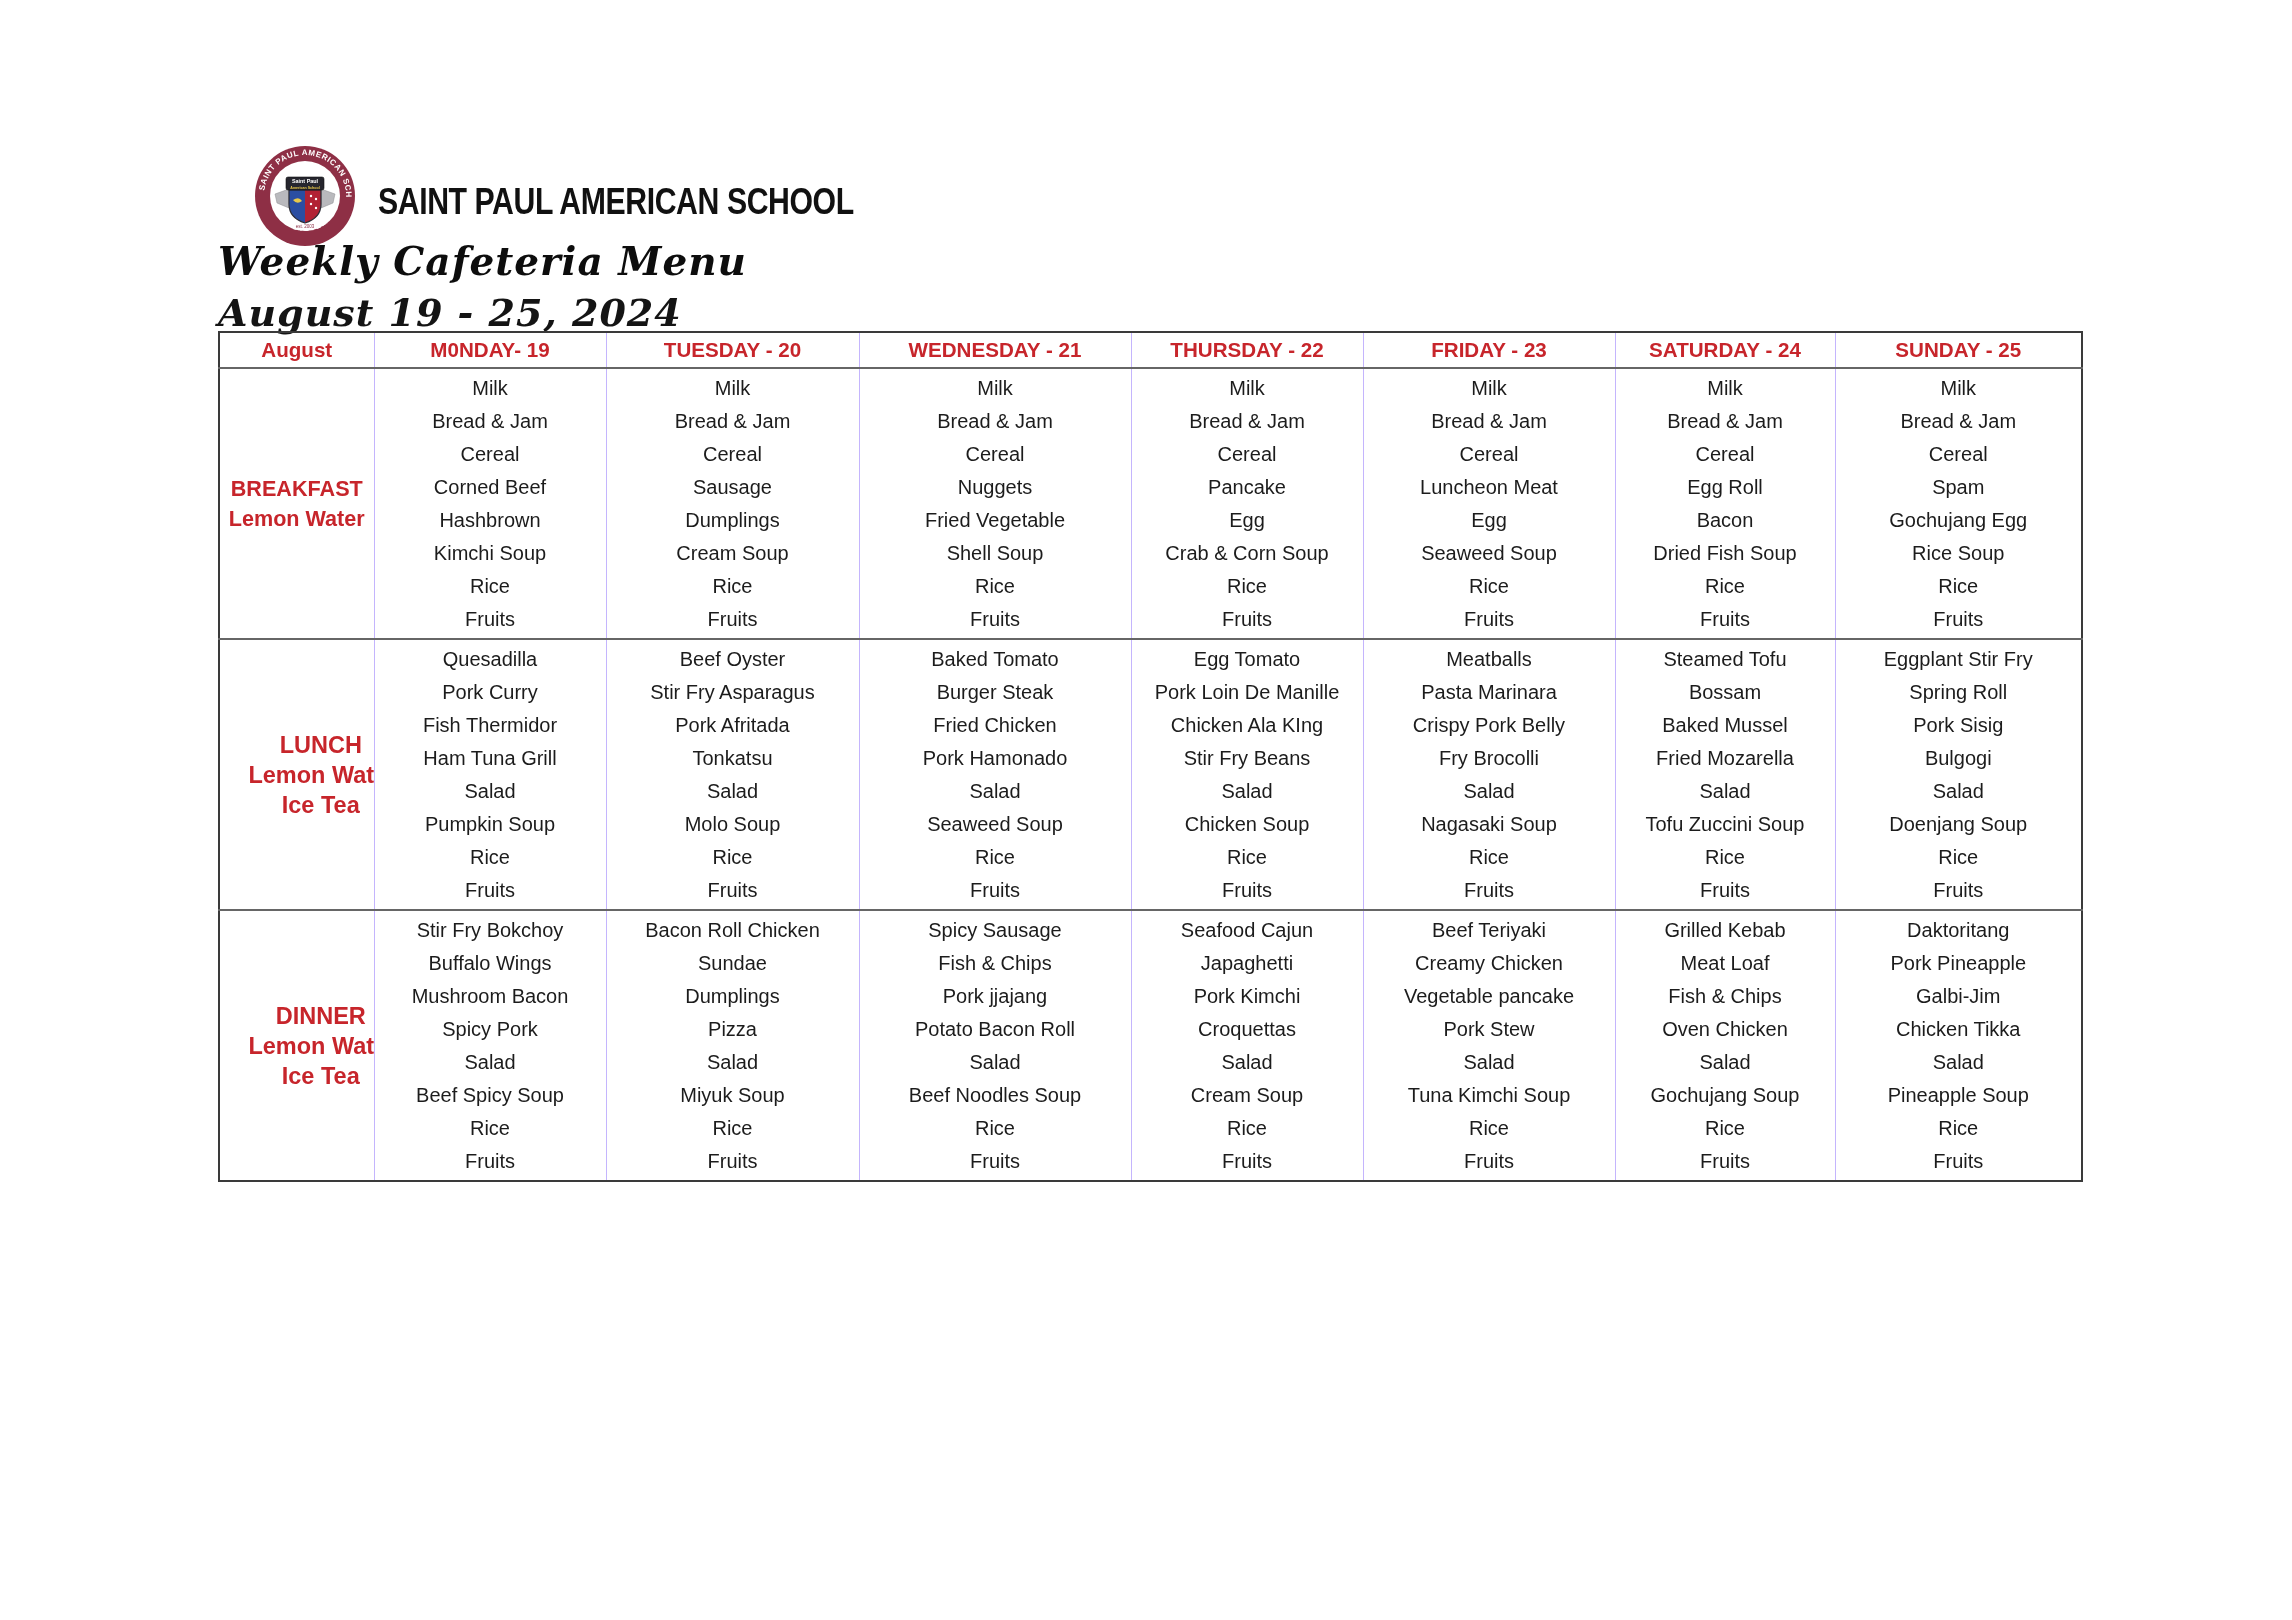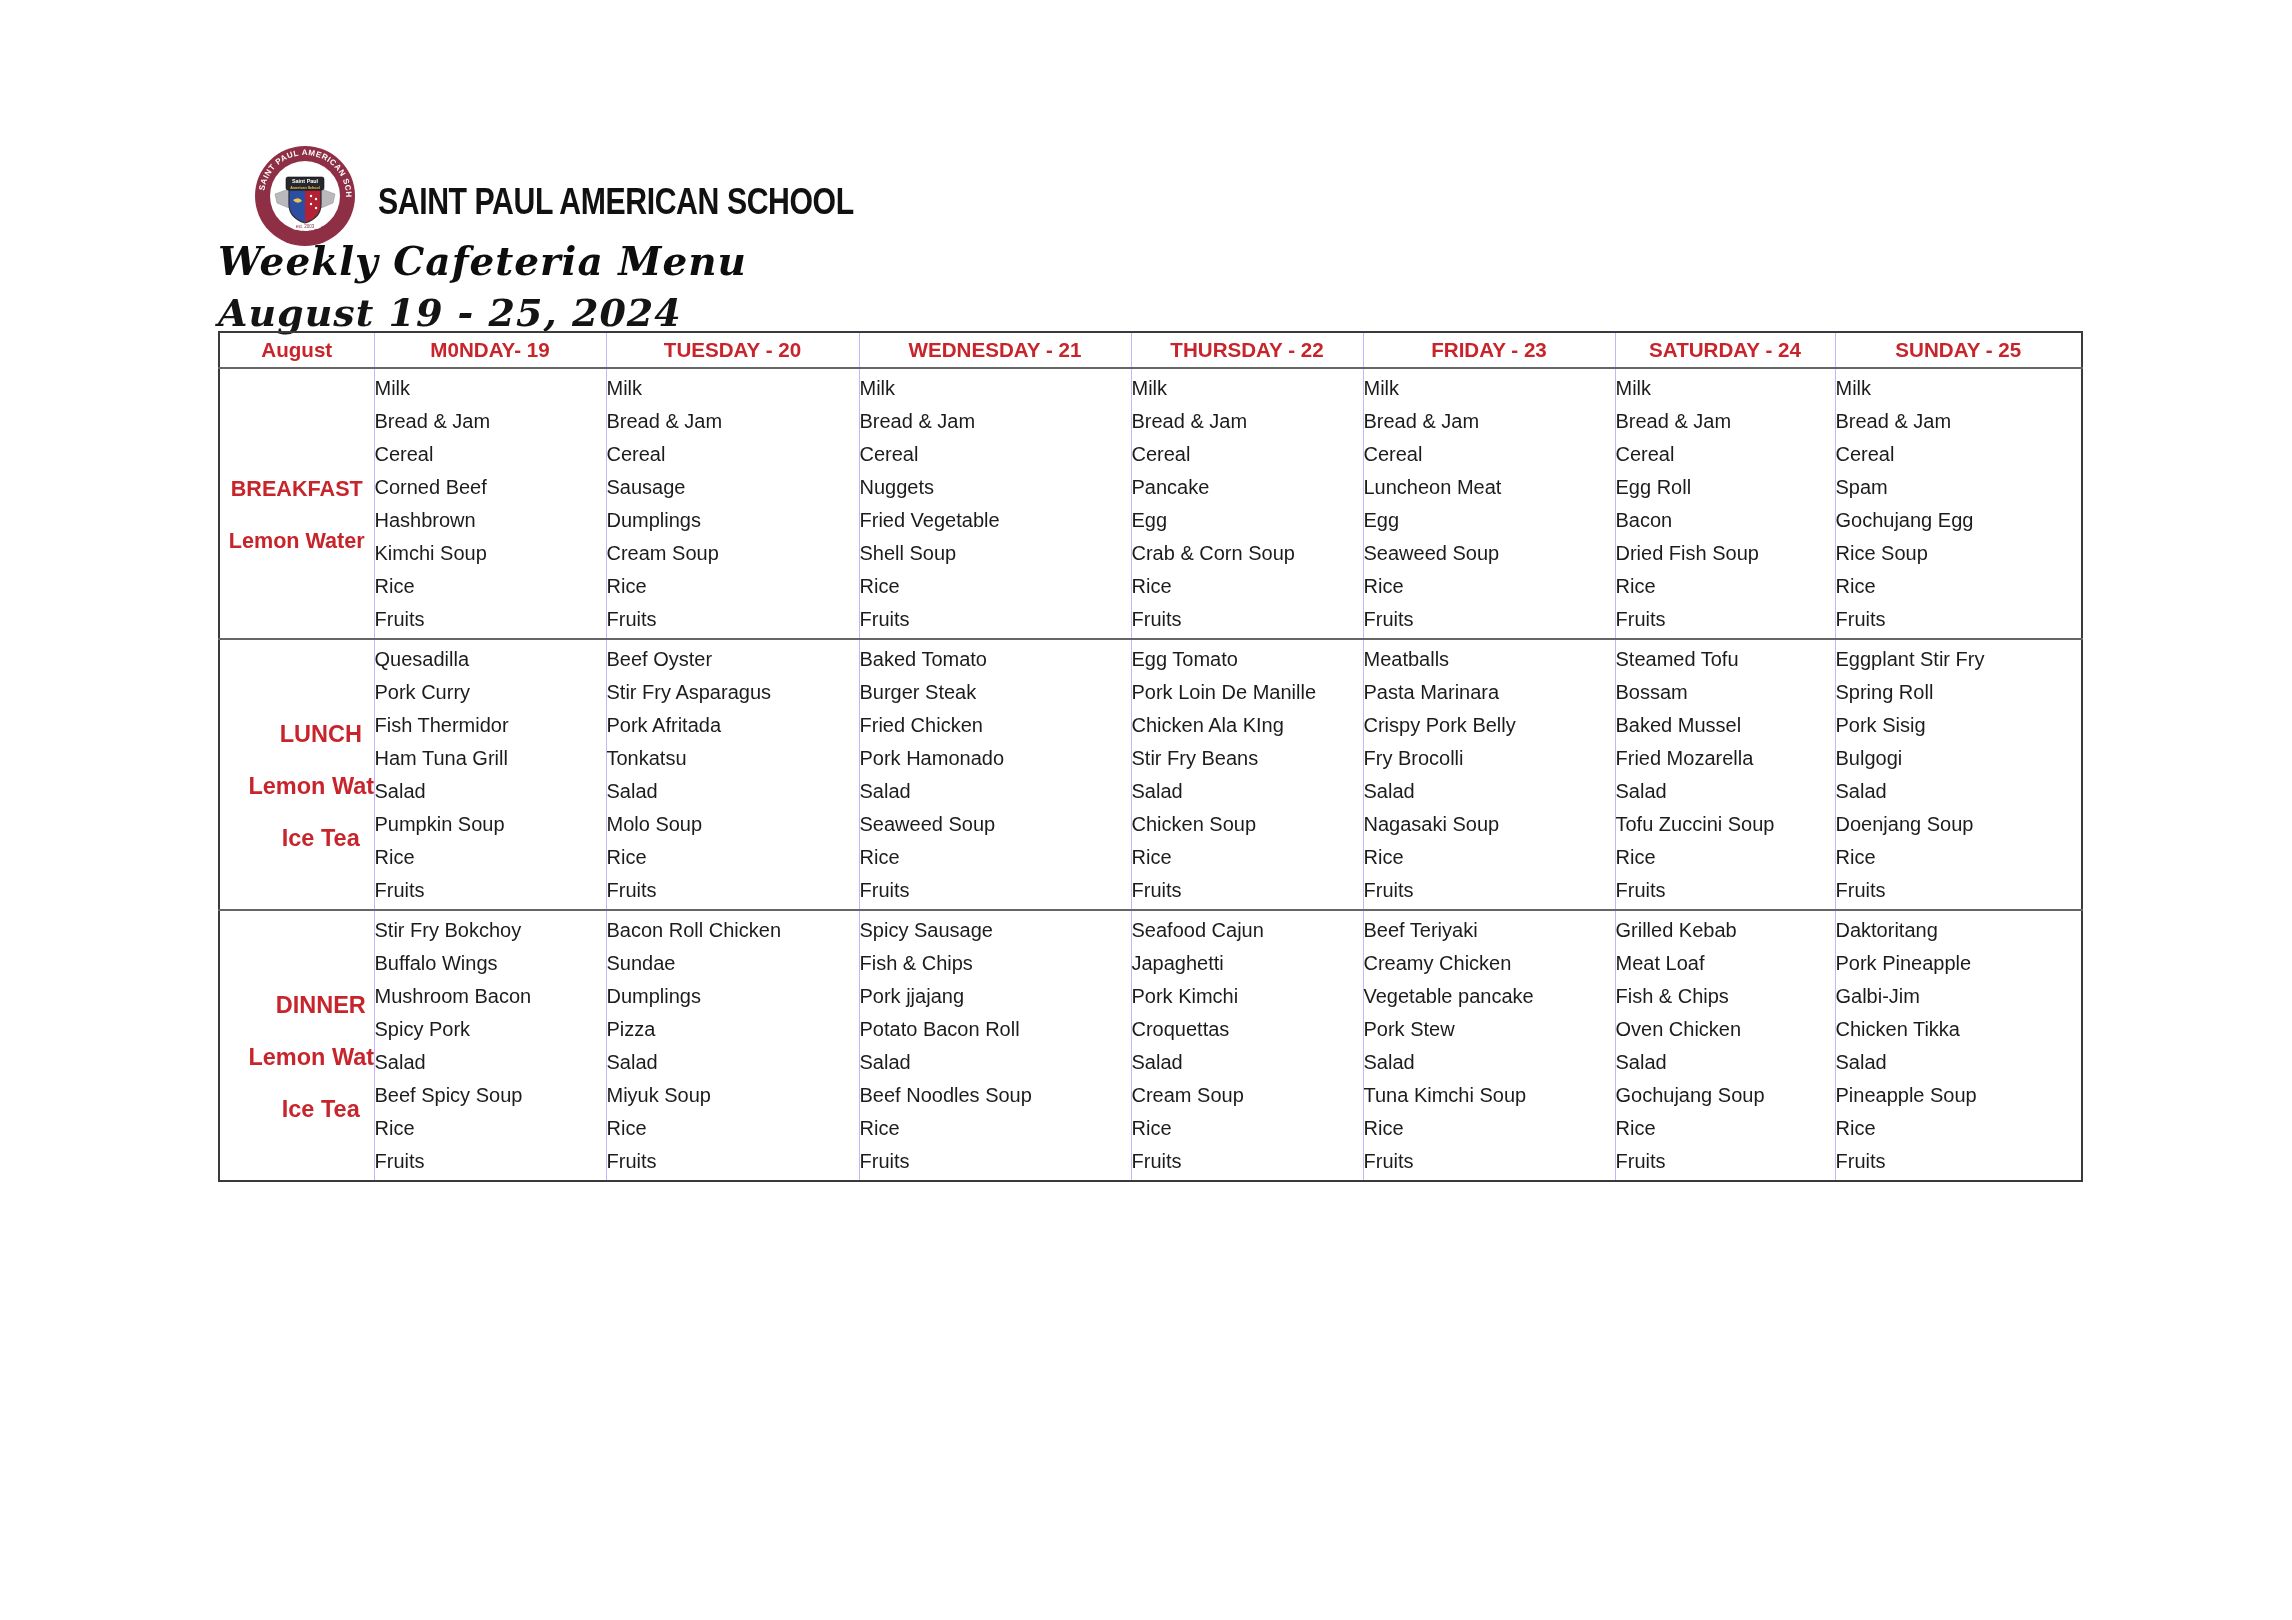--- a/index.html
+++ b/index.html
@@ -31,28 +31,28 @@
     border-collapse:collapse; table-layout:fixed;
     border:2px solid #3a3a3a;
   }
   table.menu th, table.menu td { border:1px solid #c4b5fd; padding:0; }
   table.menu thead th {
     height:34px; color:#c7252b; font-weight:bold; font-size:20.6px;
     text-align:center; vertical-align:middle; border-bottom:2.9px solid #666;
   }
   tr.meal-row td { border-top:2.9px solid #666; }
   tr.meal-row { height:271px; }
-  td.menu-cell { vertical-align:middle; }
+  td.menu-cell { vertical-align:middle; text-align:center; }
   td.menu-cell .item { line-height:33px; font-size:20px; color:#1c1c1c; white-space:nowrap; }
 
   td.meal-label {
     vertical-align:middle; text-align:center; overflow:hidden;
     color:#c7252b; font-weight:bold;
   }
-  td.meal-label .label-line { line-height:30px; font-size:21.6px; white-space:nowrap;margin-top:22px; }
+  td.meal-label .label-line { line-height:30px; font-size:21.6px; white-space:nowrap; }
   td.meal-label.clip .label-line { font-size:23.5px;padding-left:48px; }
   td.meal-label .label-line.shift { margin-left:-19.6px; }
 </style>
 </head>
 <body>
 
 <div class="page">
 
   <div class="logo">
     <svg viewBox="0 0 104 104" width="104" height="104">

